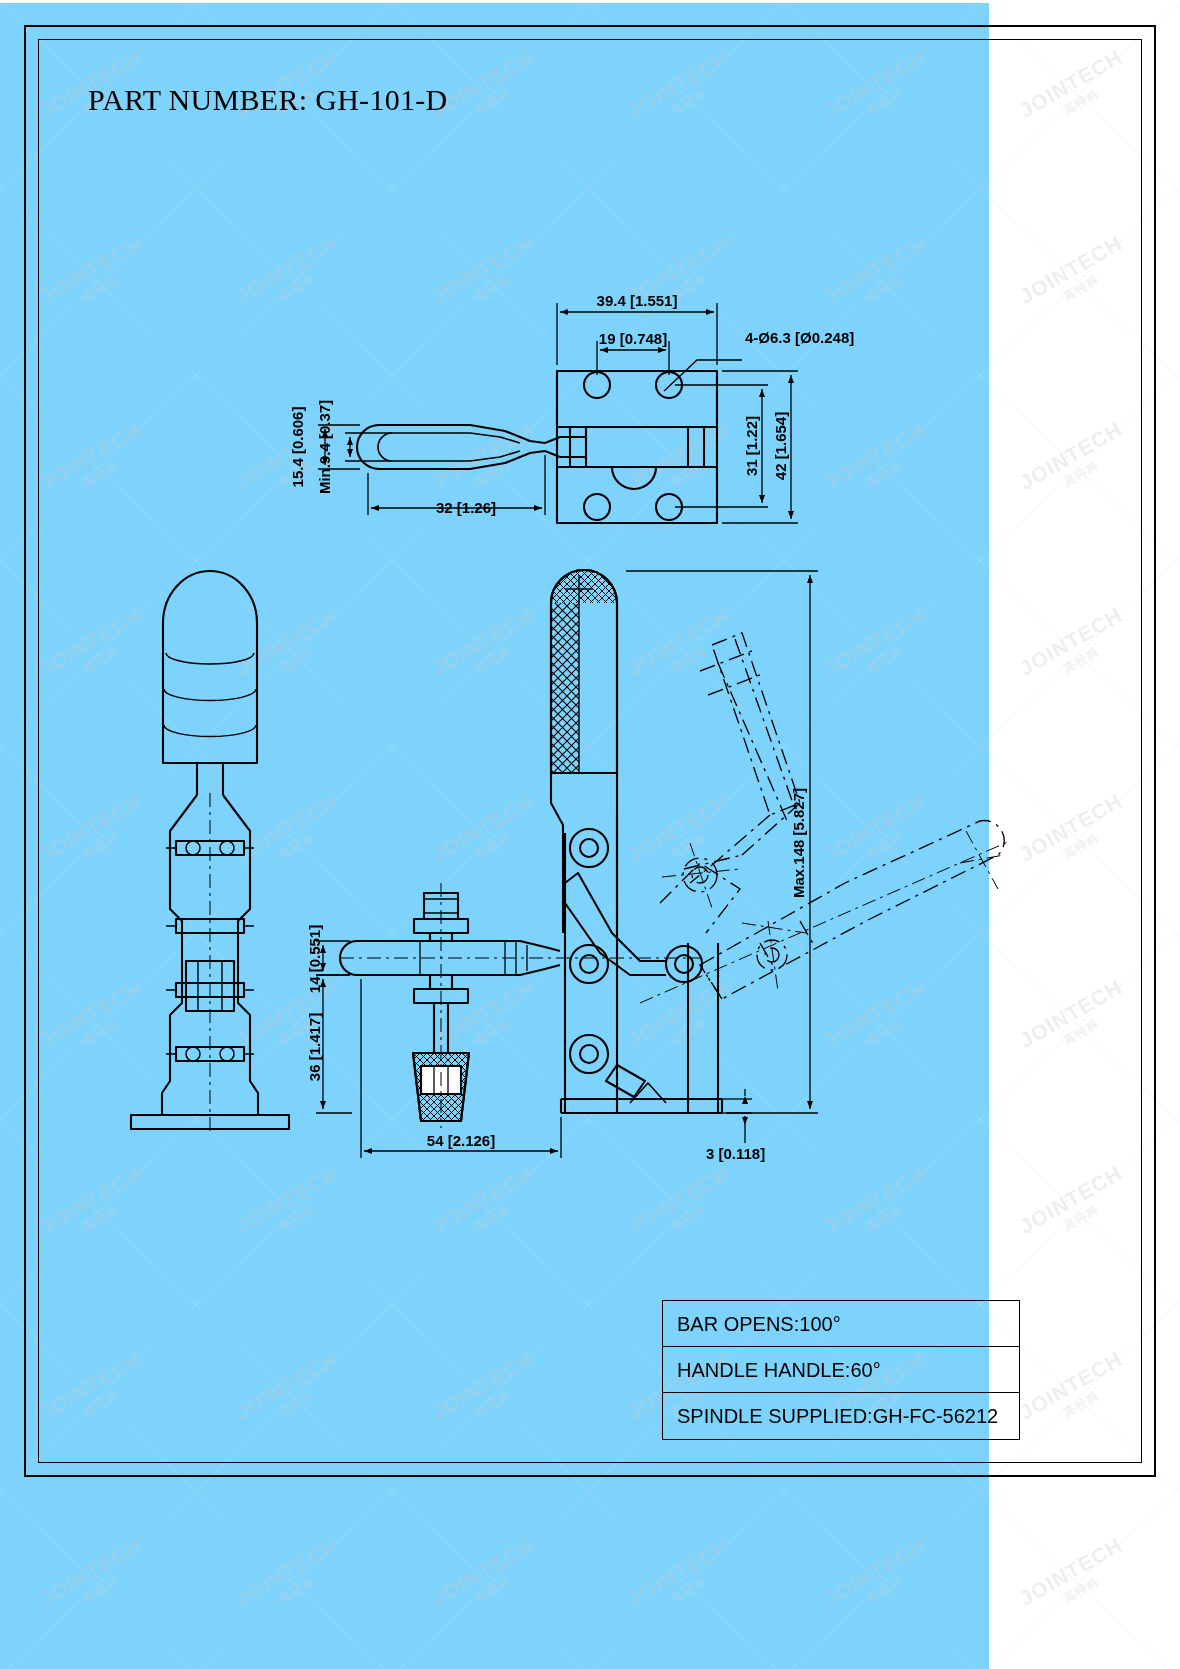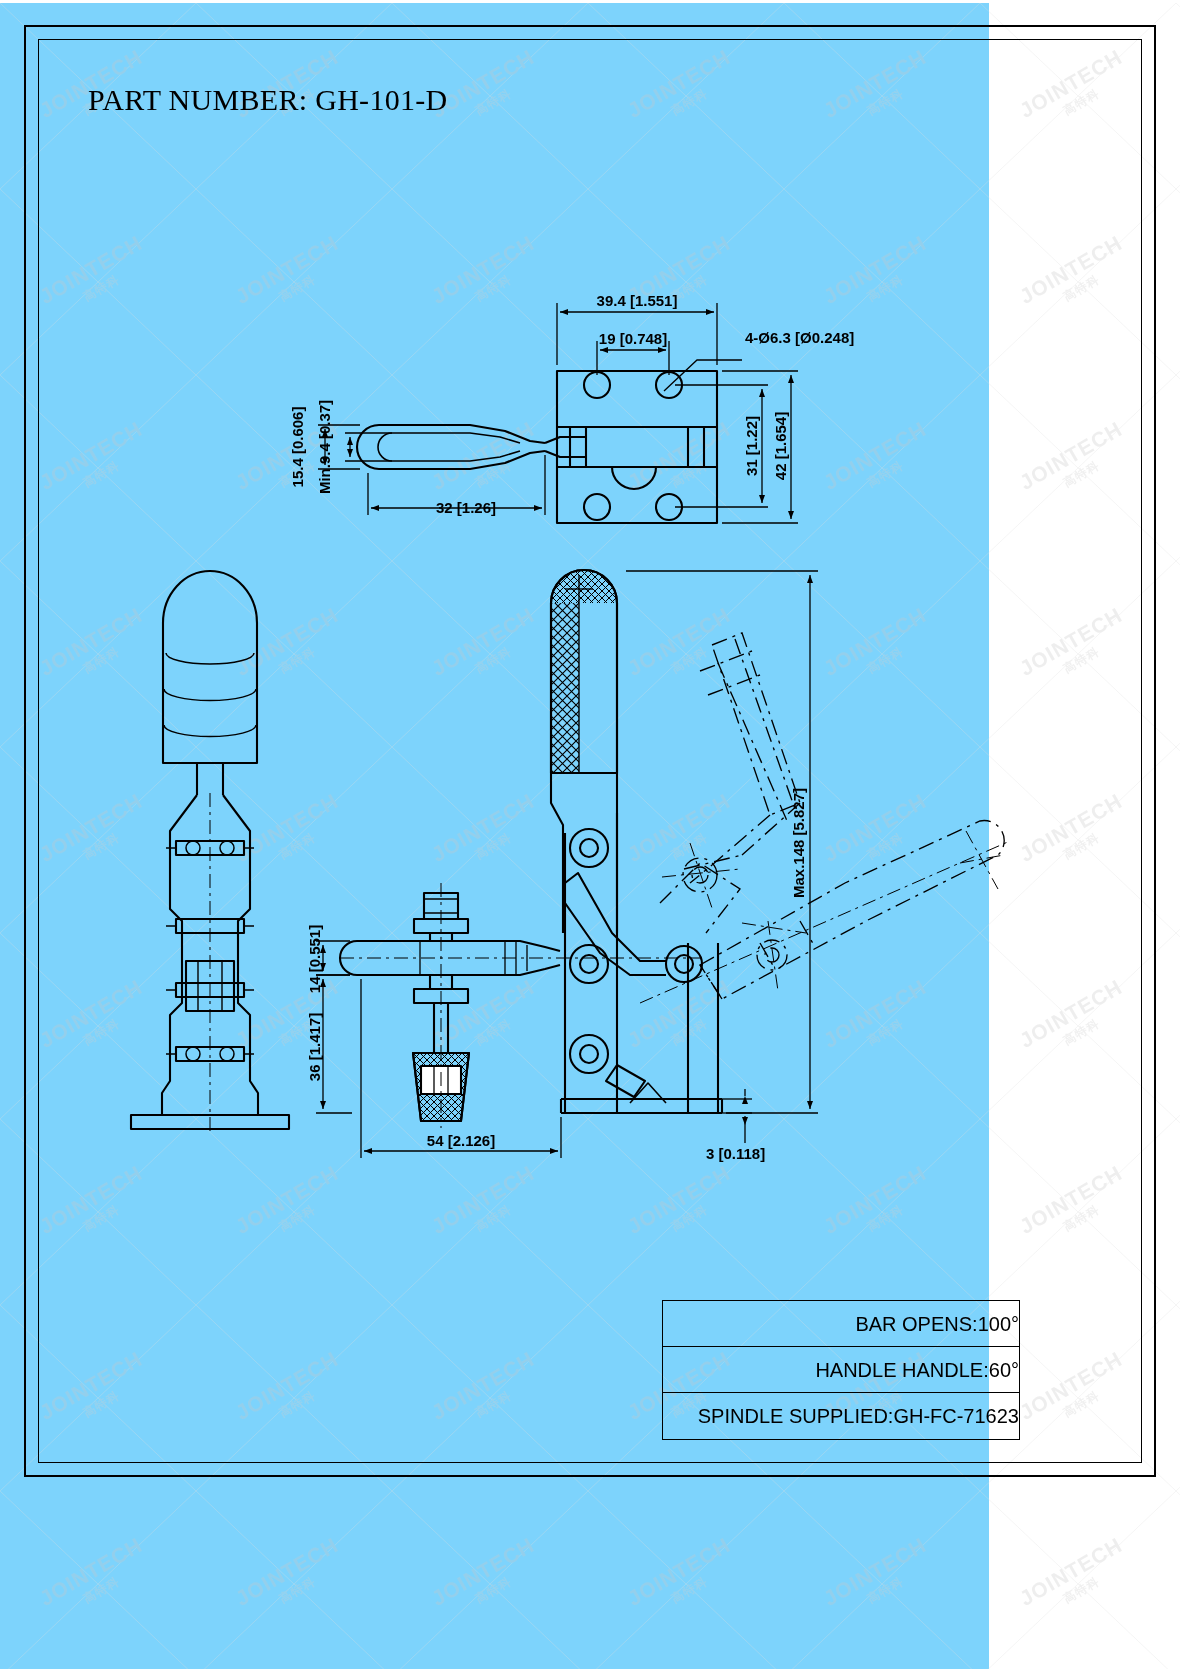--- a/index.html
+++ b/index.html
@@ -20,21 +20,21 @@
 
   
   #wm{position:absolute;left:0;top:0;width:1180px;height:1669px;pointer-events:none;
       opacity:.30;}
 
   
   #dwg{position:absolute;left:0;top:0;width:1180px;height:1669px;}
 
   
   .notes{position:absolute;left:662px;top:1297px;width:358px;border:1px solid #000;
-         box-sizing:border-box;background:transparent;text-align:right;}
+         box-sizing:border-box;background:transparent;}
   .notes .row{height:46px;line-height:46px;border-bottom:1px solid #000;
               padding-left:14px;font-size:20px;color:#000;white-space:nowrap;
               box-sizing:border-box;}
   .notes .row:last-child{border-bottom:none;}
 </style>
 </head>
 <body>
 
 <div id="sheet">
 
@@ -316,16 +316,16 @@
       <text x="320" y="956" text-anchor="middle" transform="rotate(-90 320 956)">14 [0.551]</text>
       <text x="320" y="1044" text-anchor="middle" transform="rotate(-90 320 1044)">36 [1.417]</text>
       <text x="461" y="1143" text-anchor="middle">54 [2.126]</text>
       <text x="706" y="1156" text-anchor="start">3 [0.118]</text>
     </g>
   </svg>
 
   <div class="notes">
     <div class="row">BAR OPENS:100°</div>
     <div class="row">HANDLE HANDLE:60°</div>
-    <div class="row">SPINDLE SUPPLIED:GH-FC-71623</div>
+    <div class="row">SPINDLE SUPPLIED:GH-FC-56212</div>
   </div>
 
 </div>
 
 </body></html>

